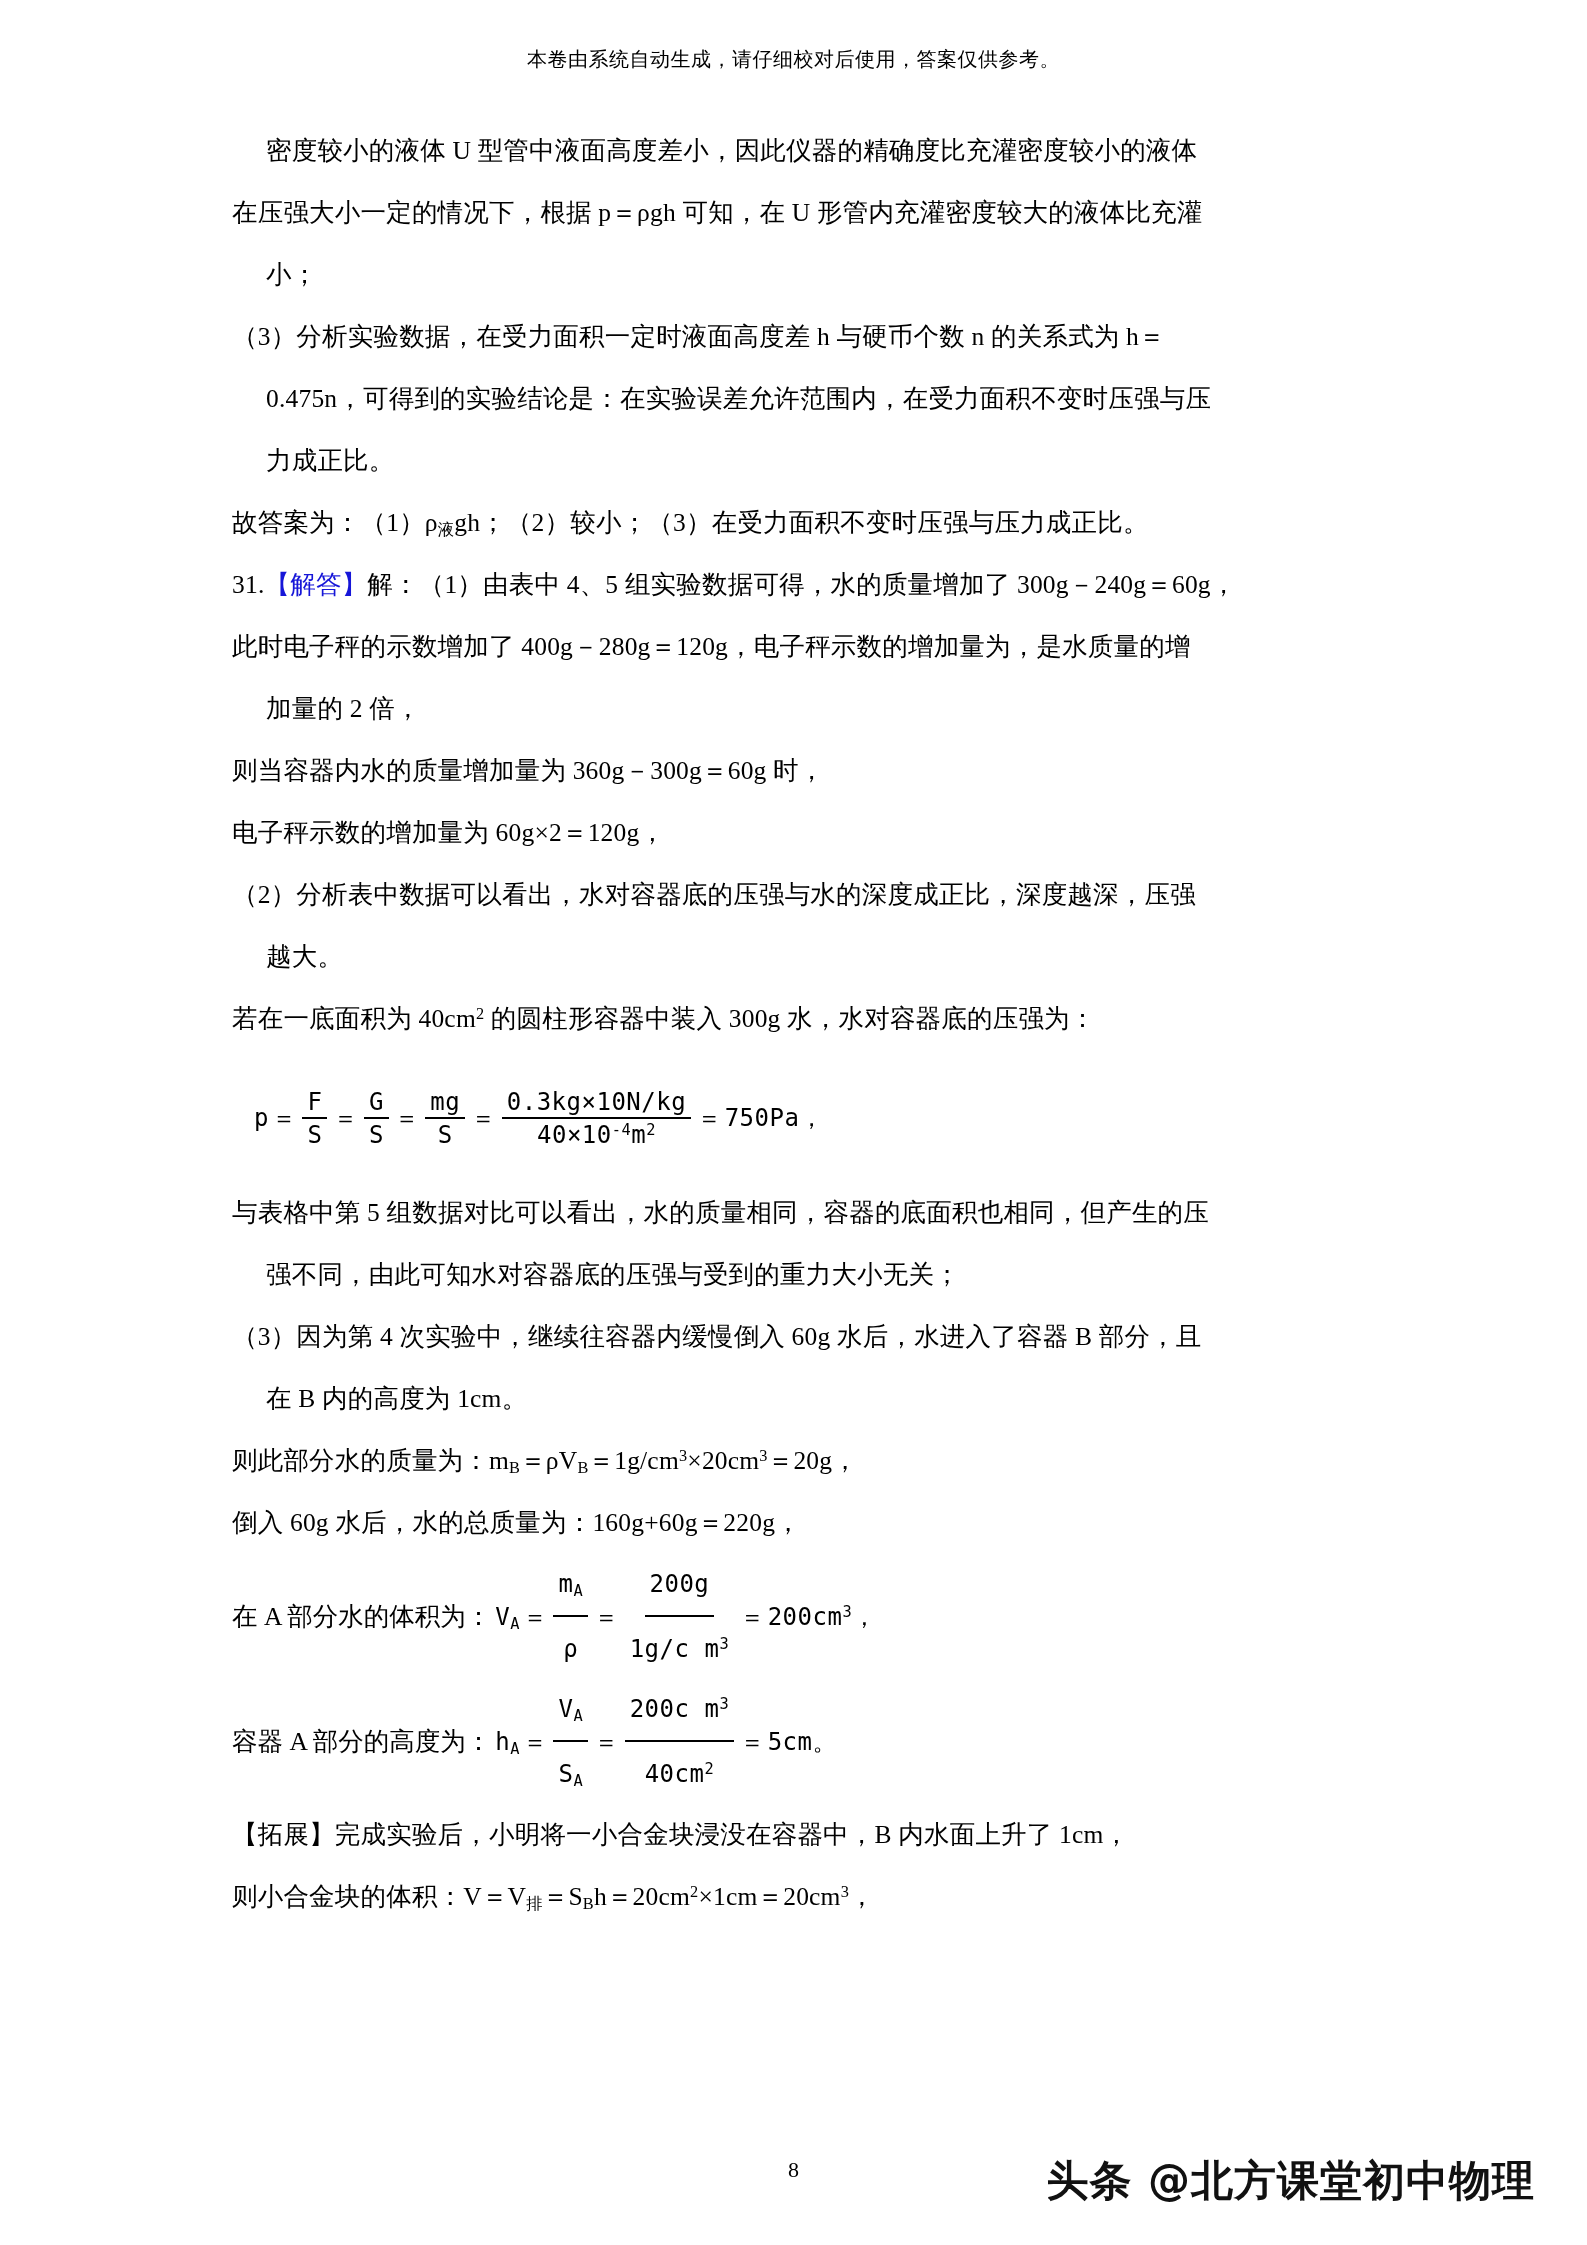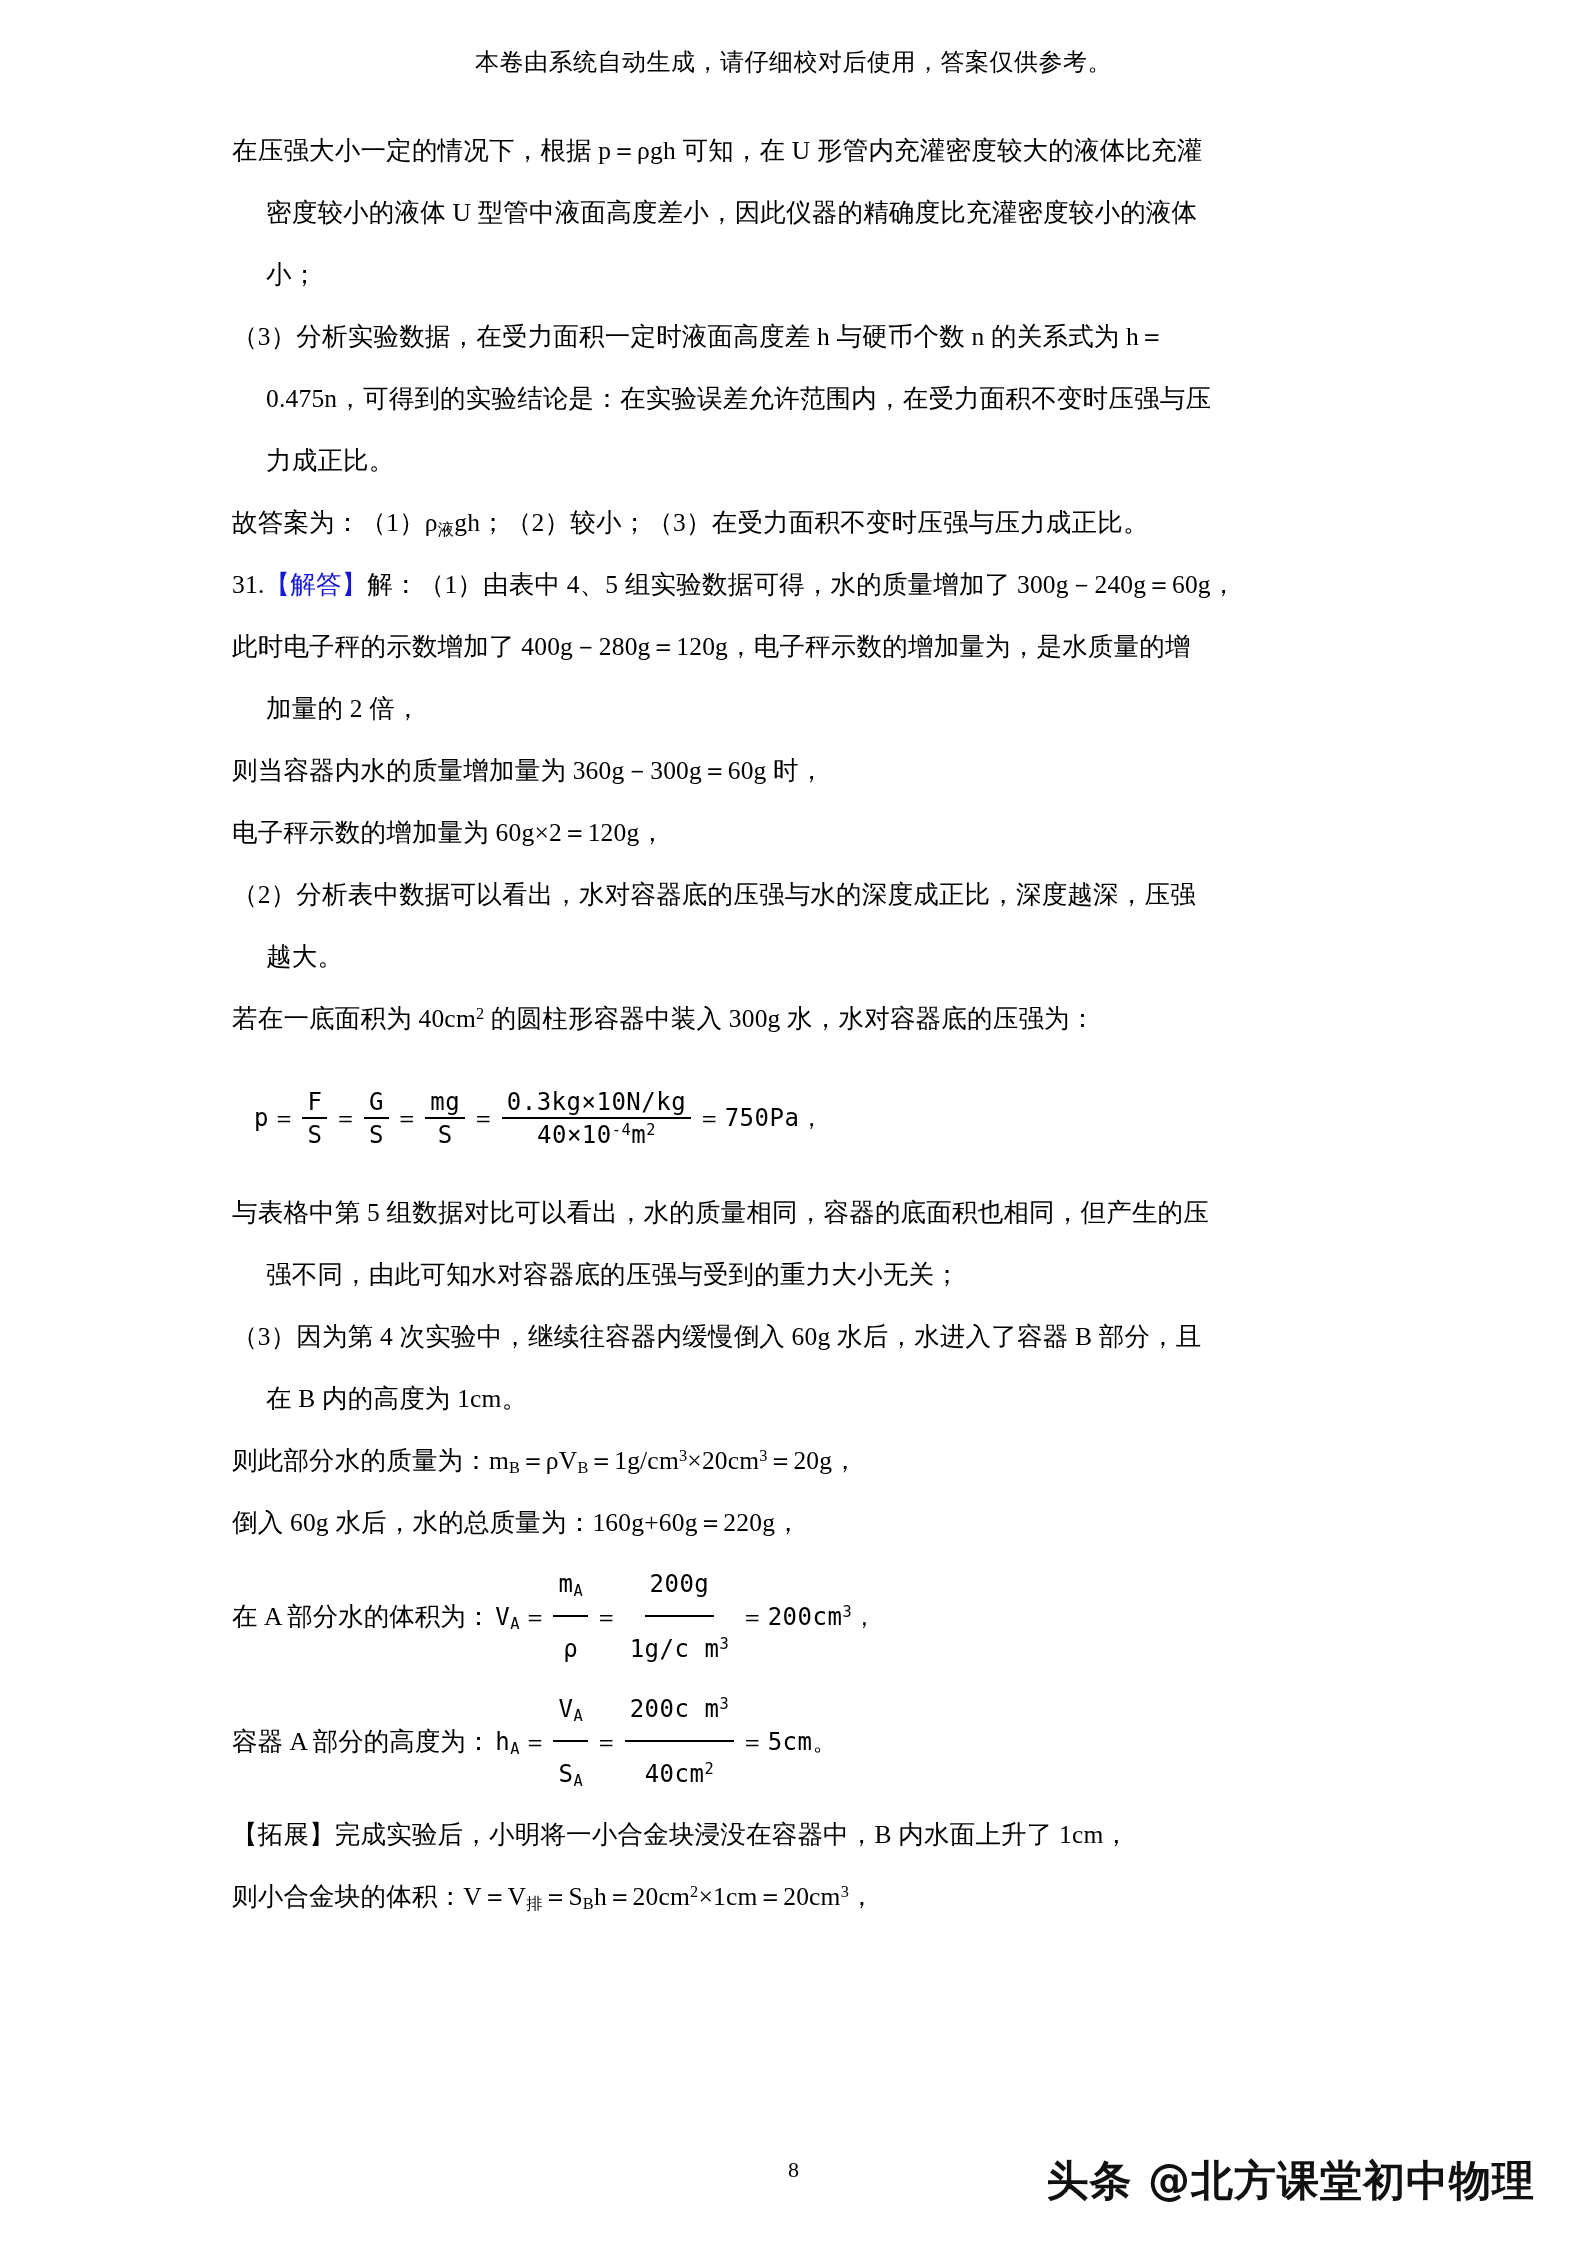--- a/index.html
+++ b/index.html
@@ -21,21 +21,21 @@
     inset: 0;
     padding: 0;
   }
 
   .header-note {
     position: absolute;
     top: 46px;
     left: 0;
     right: 0;
     text-align: center;
-    font-size: 24px;
+    font-size: 20px;
     letter-spacing: 0.5px;
   }
 
   .content {
     position: absolute;
     top: 120px;
     left: 232px;
     width: 1086px;
   }
 
@@ -128,22 +128,22 @@
 </style>
 </head>
 <body>
 
 <div class="page">
 
   <div class="header-note">本卷由系统自动生成，请仔细校对后使用，答案仅供参考。</div>
 
   <div class="content">
 
+    <div class="line indent-1">密度较小的液体 U 型管中液面高度差小，因此仪器的精确度比充灌密度较小的液体</div>
     <div class="line indent-0">在压强大小一定的情况下，根据 p＝ρgh 可知，在 U 形管内充灌密度较大的液体比充灌</div>
-    <div class="line indent-1">密度较小的液体 U 型管中液面高度差小，因此仪器的精确度比充灌密度较小的液体</div>
     <div class="line indent-1">小；</div>
     <div class="line indent-0">（3）分析实验数据，在受力面积一定时液面高度差 h 与硬币个数 n 的关系式为 h＝</div>
     <div class="line indent-1">0.475n，可得到的实验结论是：在实验误差允许范围内，在受力面积不变时压强与压</div>
     <div class="line indent-1">力成正比。</div>
 
     <div class="line indent-0"><span>故答案为：（1）ρ</span><sub>液</sub><span>gh；（2）较小；（3）在受力面积不变时压强与压力成正比。</span></div>
 
     <div class="line indent-0"><span>31.</span><span class="blue">【解答】</span><span>解：（1）由表中 4、5 组实验数据可得，水的质量增加了 300g－240g＝60g，</span></div>
 
     <div class="line indent-0">此时电子秤的示数增加了 400g－280g＝120g，电子秤示数的增加量为，是水质量的增</div>

